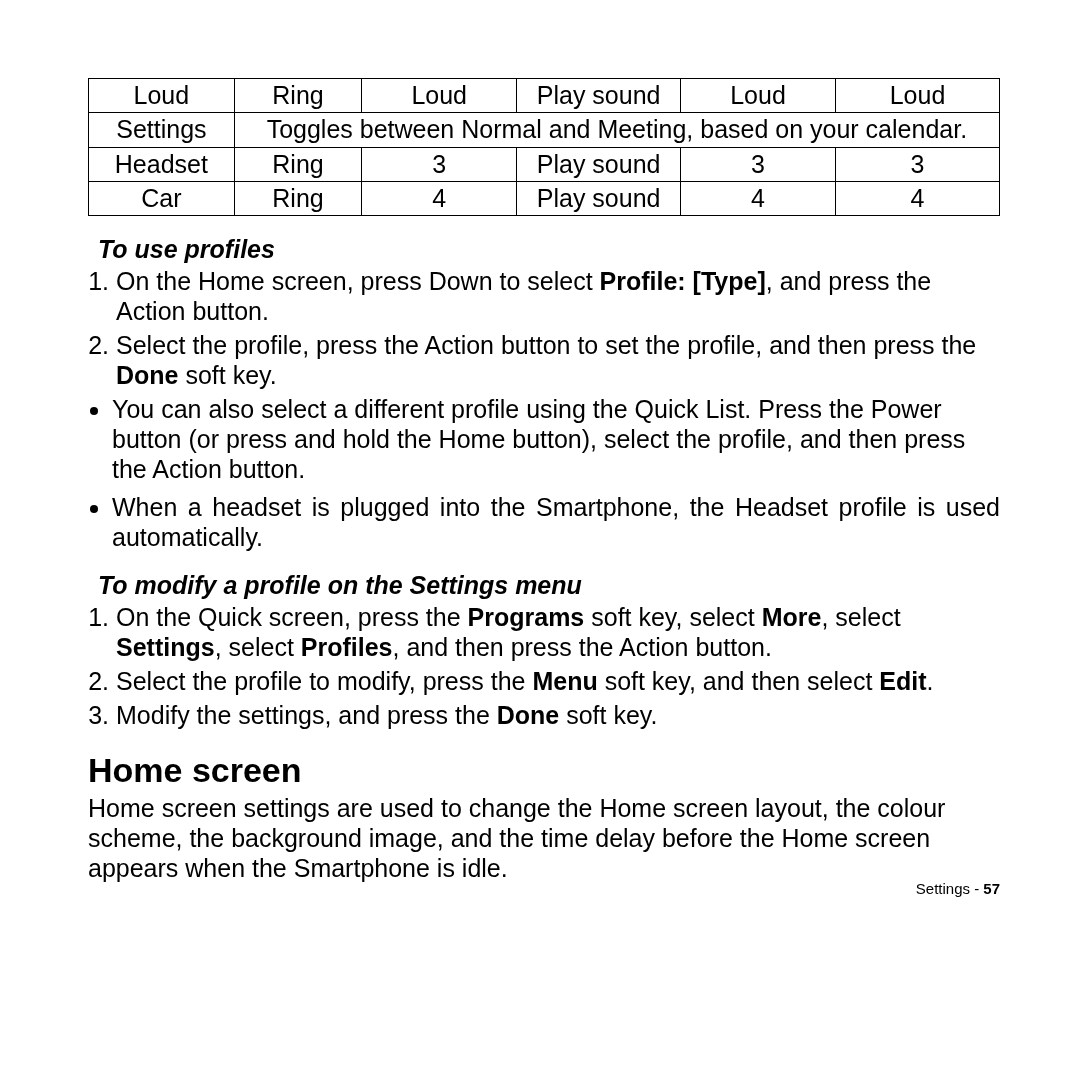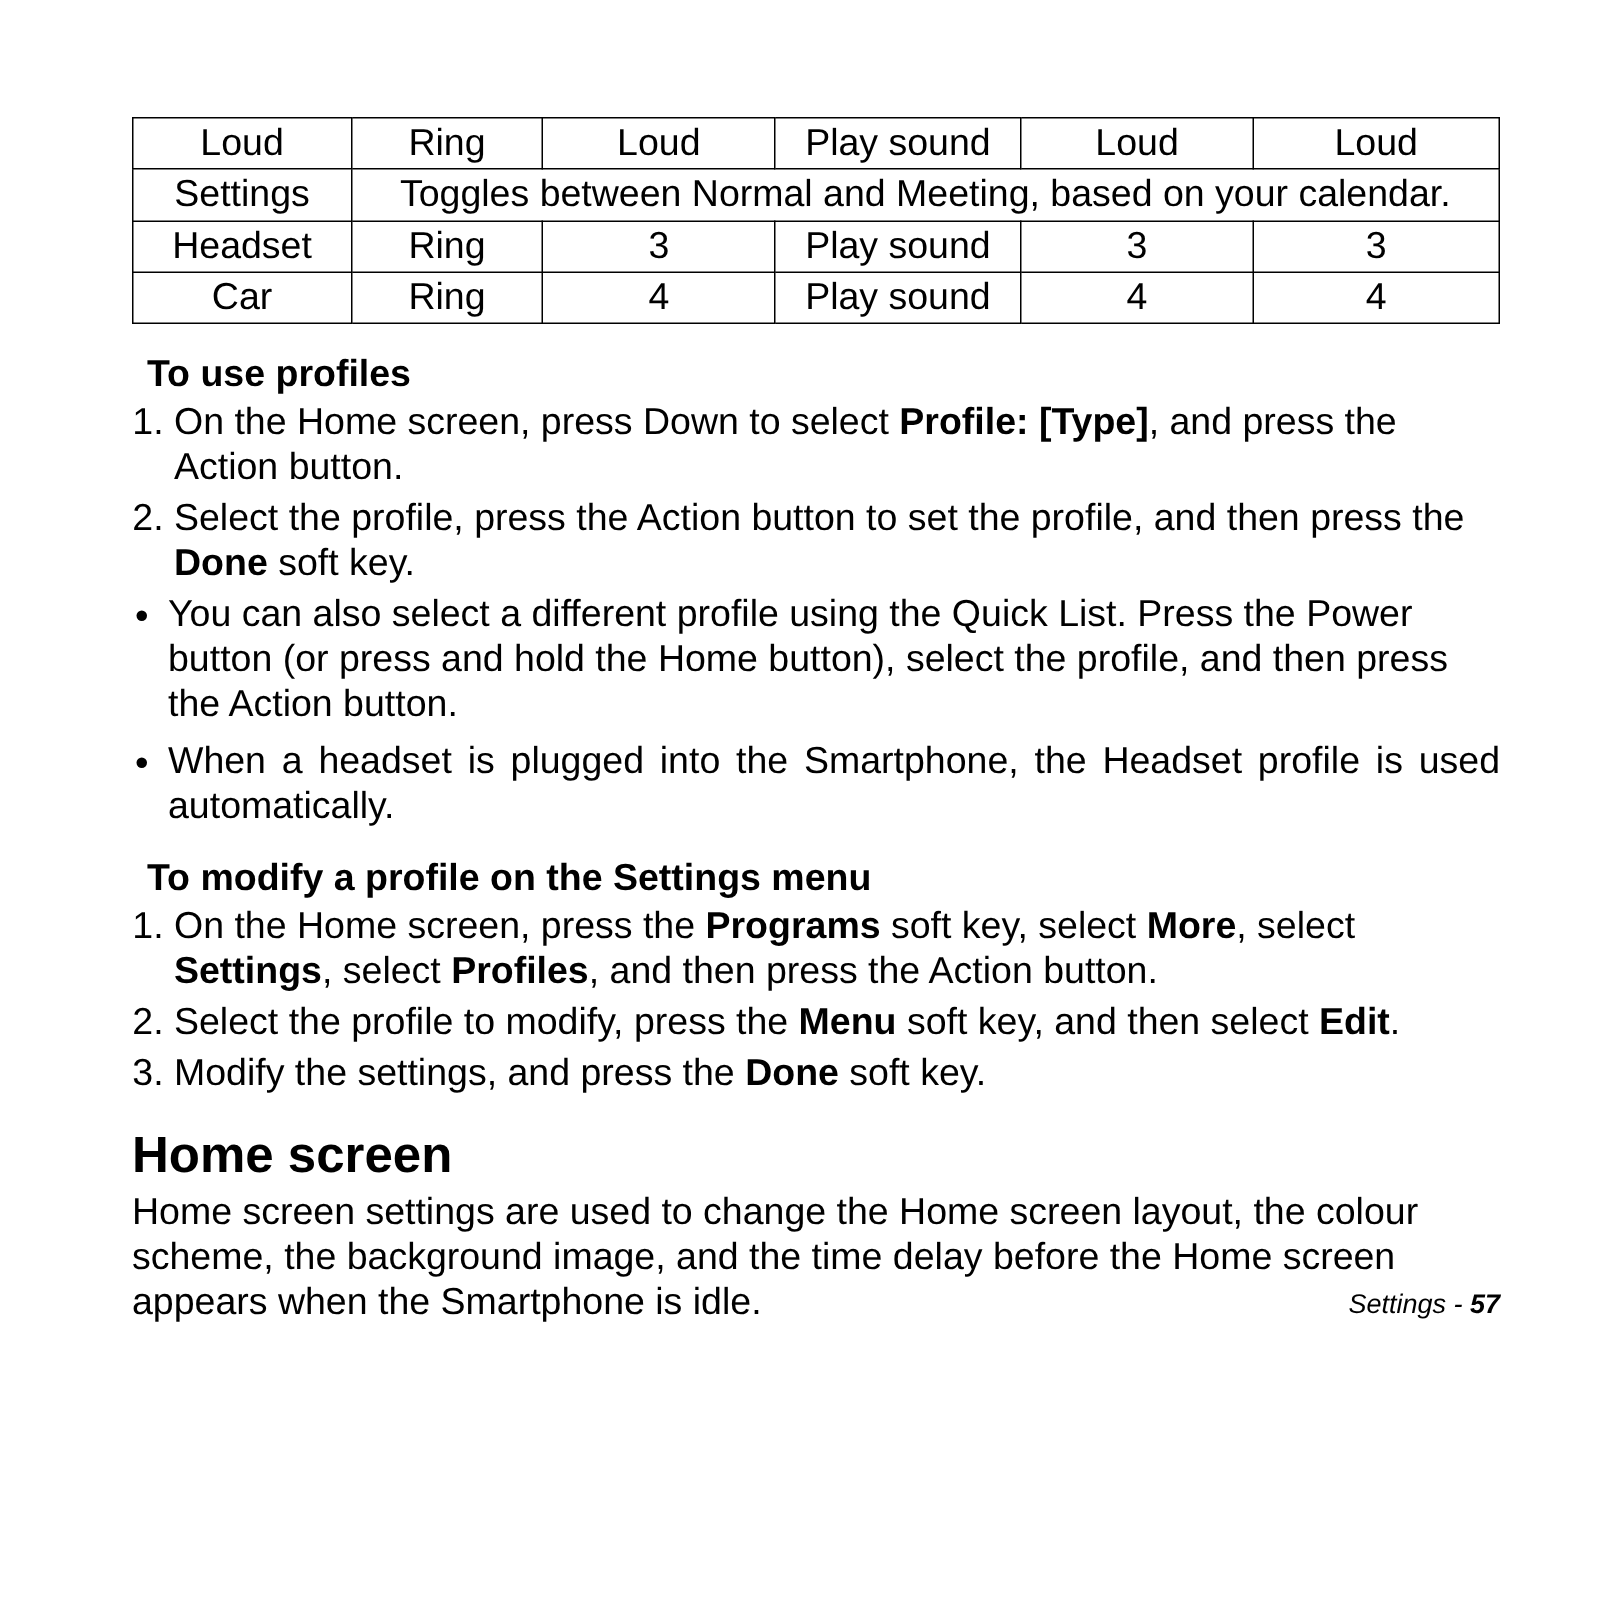--- a/index.html
+++ b/index.html
@@ -28,20 +28,21 @@
   table td {
     border: 1px solid #000;
     text-align: center;
     vertical-align: middle;
     padding: 1px 4px;
     font-size: 25px;
     line-height: 1.25;
   }
   .subhead {
     font-weight: bold;
+    font-style: italic;
     margin: 18px 0 2px 10px;
     font-size: 25px;
   }
   .subhead.tight { margin-top: 8px; }
   ol.steps {
     margin: 2px 0 0 0;
     padding: 0 0 0 28px;
     list-style: decimal;
   }
   ol.steps > li {
@@ -62,23 +63,22 @@
     font-weight: bold;
     font-size: 34px;
     margin: 20px 0 2px 0;
   }
   .body {
     margin: 0;
   }
   .footer {
     position: absolute;
     right: 80px;
-    bottom: 55px;
-    font-size: 18px;
-    font-style: italic;
+    bottom: 38px;
+    font-size: 15px;
   }
   .footer .pn { font-weight: bold; }
   .b { font-weight: bold; }
 </style>
 </head>
 <body>
 
 <div class="page">
 
   <table>
@@ -137,21 +137,21 @@
       <span>You can also select a different profile using the Quick List. Press the Power button (or press and hold the Home button), select the profile, and then press the Action button.</span>
     </li>
     <li class="justify">
       <span> When a headset is plugged into the Smartphone, the Headset profile is used automatically.</span>
     </li>
   </ul>
 
   <div class="subhead">To modify a profile on the Settings menu</div>
   <ol class="steps">
     <li>
-      <span>On the Home screen, press the </span><span class="b">Programs</span><span> soft key, select </span><span class="b">More</span><span>, select </span><span class="b">Settings</span><span>, select </span><span class="b">Profiles</span><span>, and then press the Action button.</span>
+      <span>On the Quick screen, press the </span><span class="b">Programs</span><span> soft key, select </span><span class="b">More</span><span>, select </span><span class="b">Settings</span><span>, select </span><span class="b">Profiles</span><span>, and then press the Action button.</span>
     </li>
     <li>
       <span>Select the profile to modify, press the </span><span class="b">Menu</span><span> soft key, and then select </span><span class="b">Edit</span><span>.</span>
     </li>
     <li>
       <span>Modify the settings, and press the </span><span class="b">Done</span><span> soft key.</span>
     </li>
   </ol>
 
   <div class="h2">Home screen</div>

